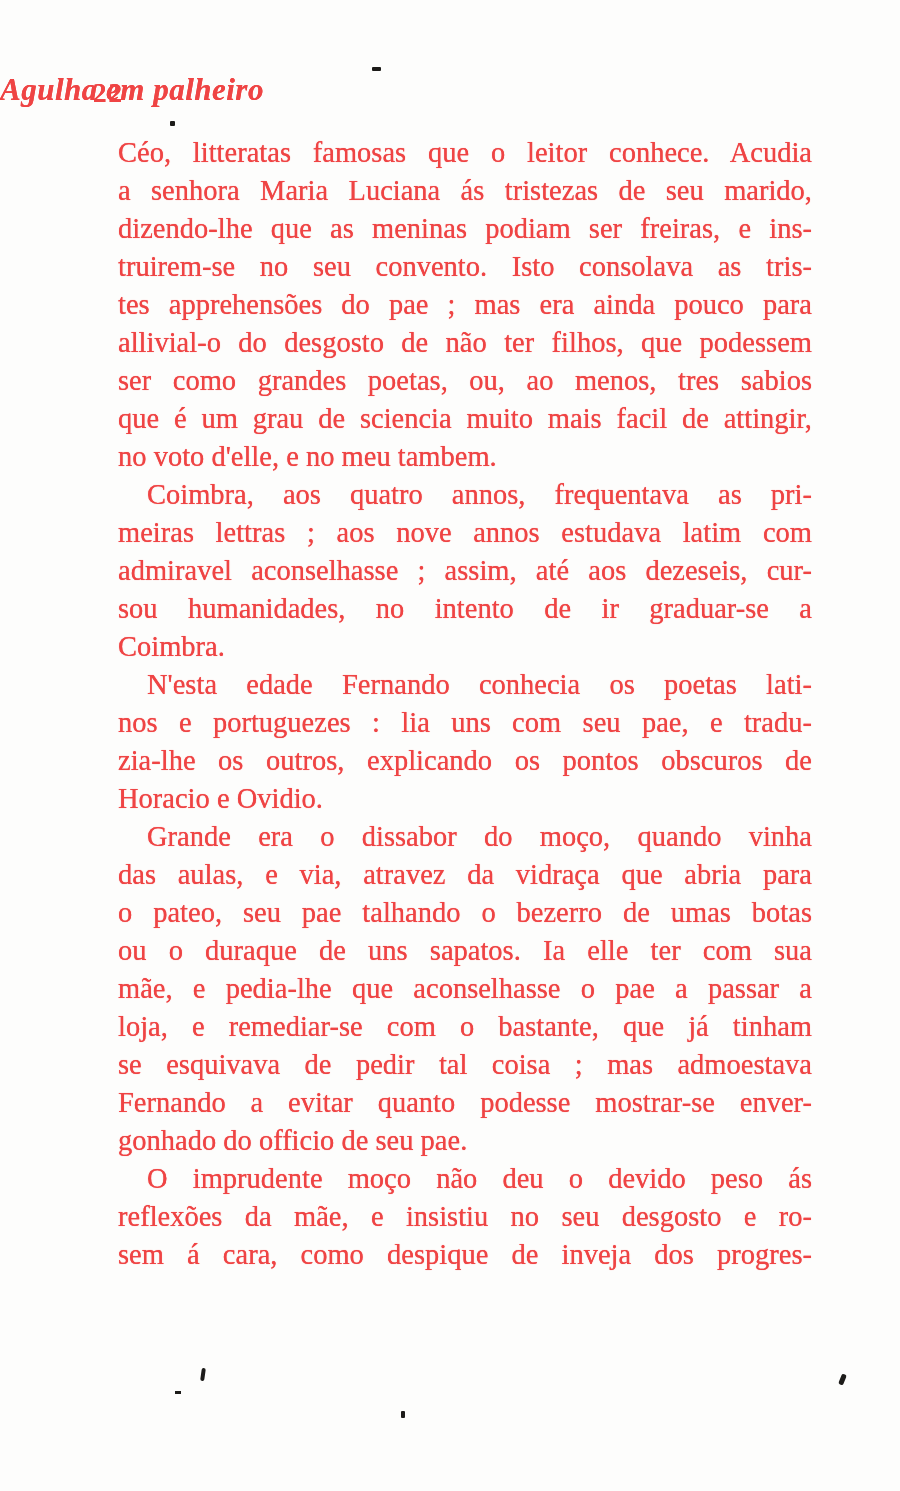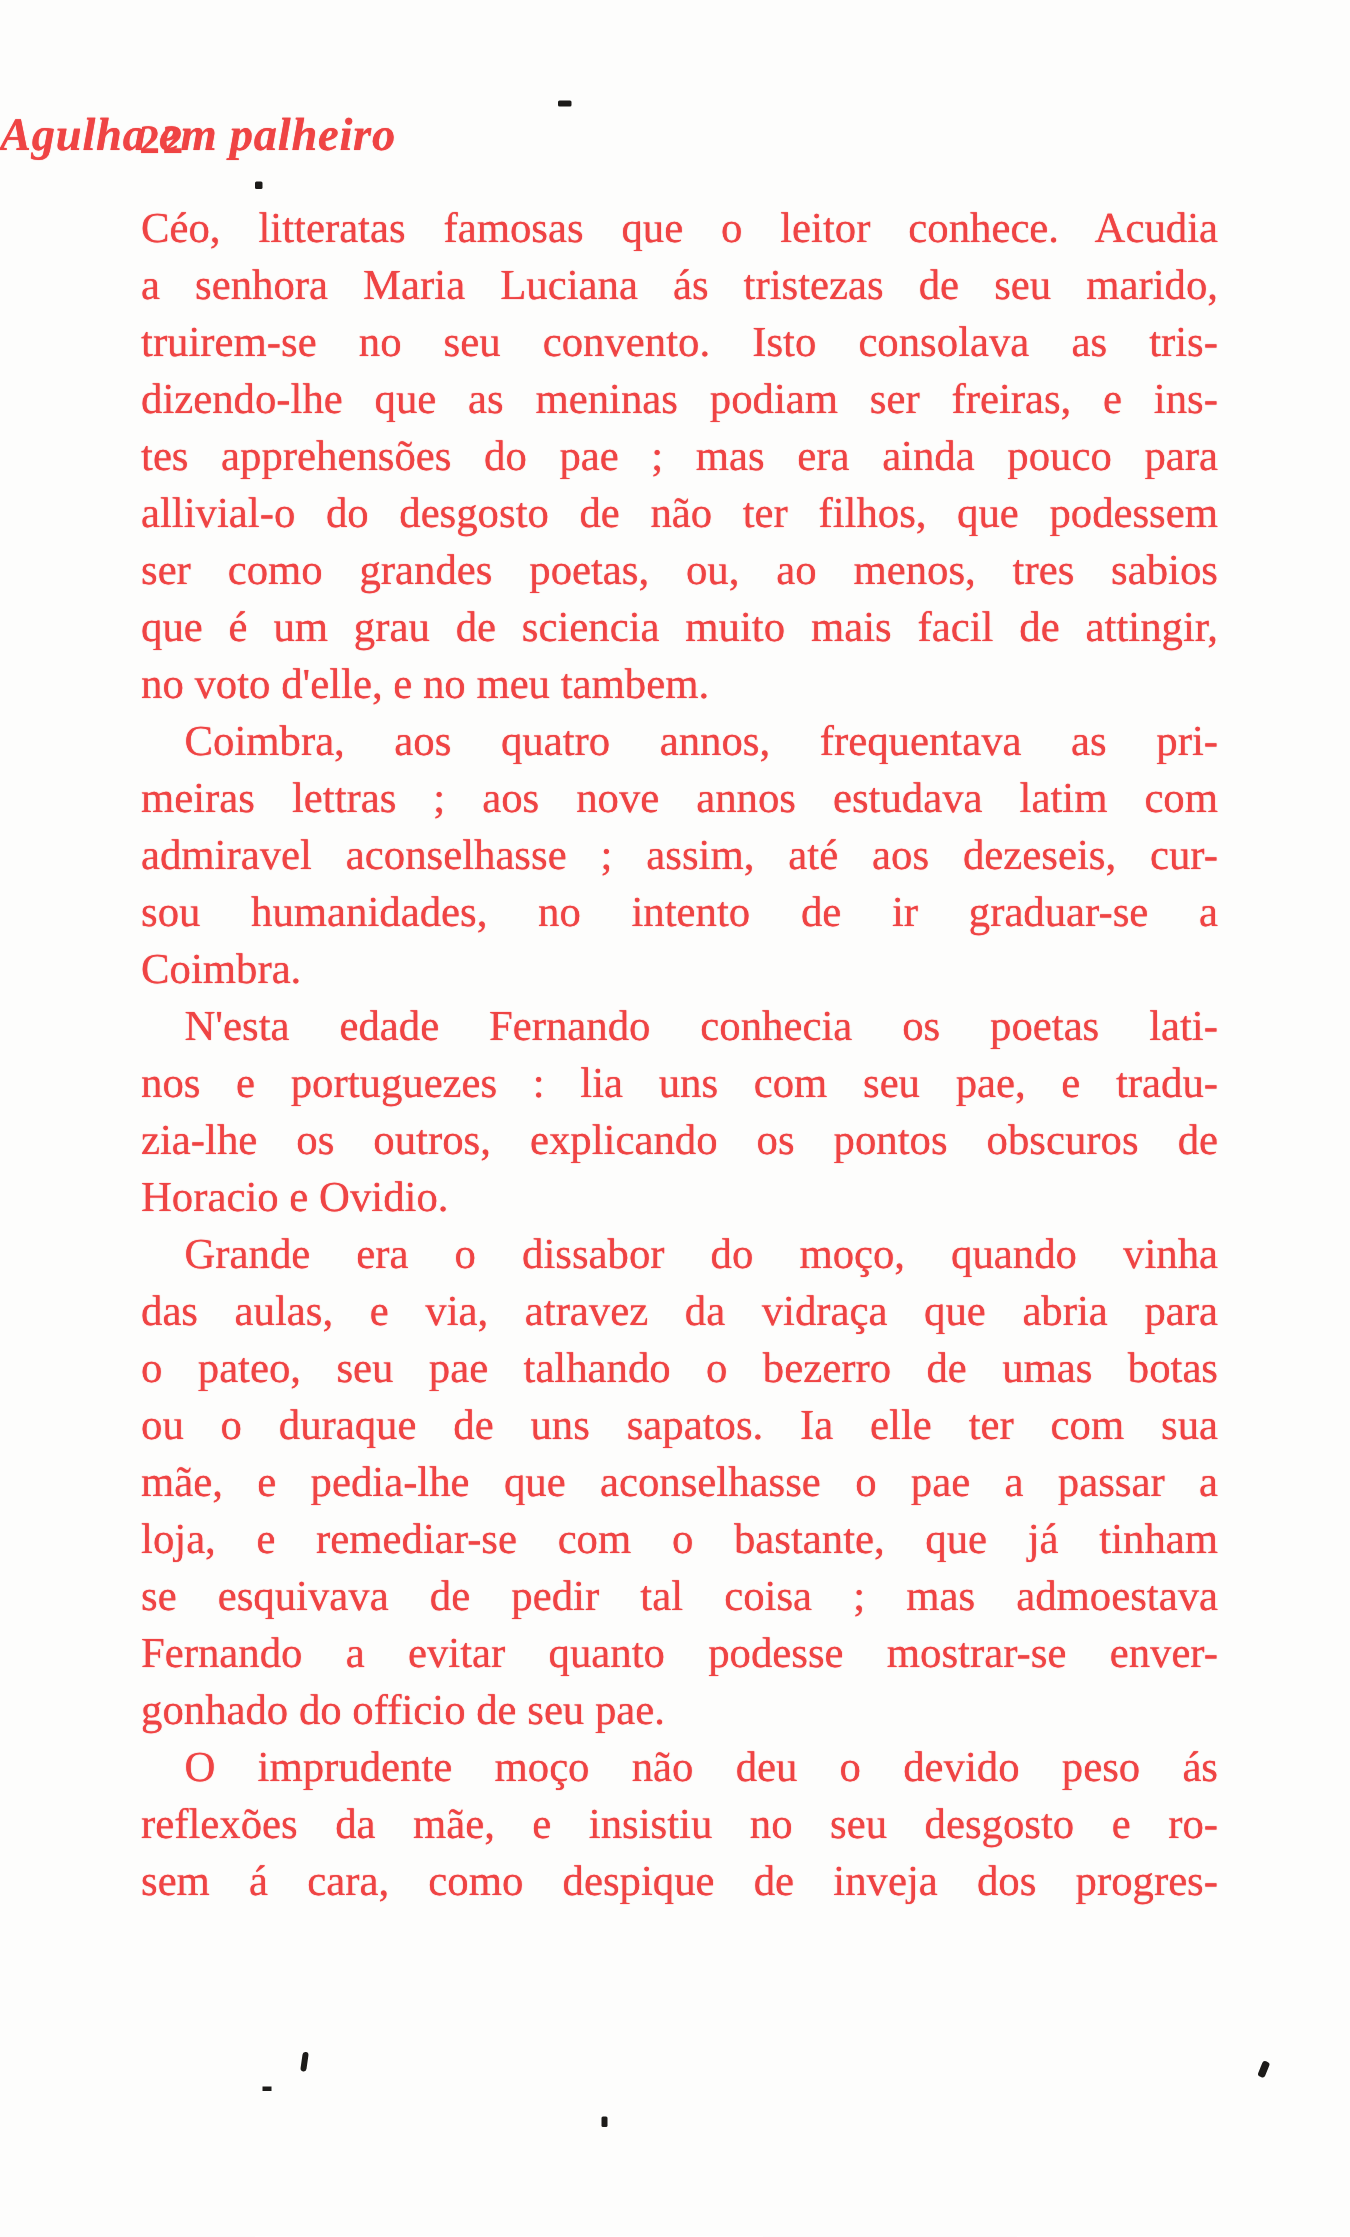--- a/index.html
+++ b/index.html
@@ -45,20 +45,21 @@
   }
   .line {
     font-size: 28.5px;
     line-height: 38px;
     height: 38px;
     text-align: justify;
     text-align-last: justify;
     text-justify: inter-word;
     text-shadow: 0 0 0.7px currentColor;
     white-space: normal;
+    margin-left: 24px;
   }
   .line.para-end {
     text-align-last: left;
   }
   .line.indent {
     text-indent: 29px;
   }
   .speck {
     position: absolute;
     background: #1c1b19;
@@ -75,22 +76,22 @@
 
 <div class="page" style="background: rgb(253, 253, 252); color: #ef4444;">
 
   <div class="page-number">22</div>
 
   <div class="running-title">Agulha em palheiro</div>
 
   <div class="body-text">
       <div class="line">Céo, litteratas famosas que o leitor conhece. Acudia</div>
       <div class="line">a senhora Maria Luciana ás tristezas de seu marido,</div>
+      <div class="line">dizendo-lhe que as meninas podiam ser freiras, e ins-</div>
       <div class="line">truirem-se no seu convento. Isto consolava as tris-</div>
-      <div class="line">dizendo-lhe que as meninas podiam ser freiras, e ins-</div>
       <div class="line">tes apprehensões do pae ; mas era ainda pouco para</div>
       <div class="line">allivial-o do desgosto de não ter filhos, que podessem</div>
       <div class="line">ser como grandes poetas, ou, ao menos, tres sabios</div>
       <div class="line">que é um grau de sciencia muito mais facil de attingir,</div>
       <div class="line para-end">no voto d'elle, e no meu tambem.</div>
       <div class="line indent">Coimbra, aos quatro annos, frequentava as pri-</div>
       <div class="line">meiras lettras ; aos nove annos estudava latim com</div>
       <div class="line">admiravel aconselhasse ; assim, até aos dezeseis, cur-</div>
       <div class="line">sou humanidades, no intento de ir graduar-se a</div>
       <div class="line para-end">Coimbra.</div>

